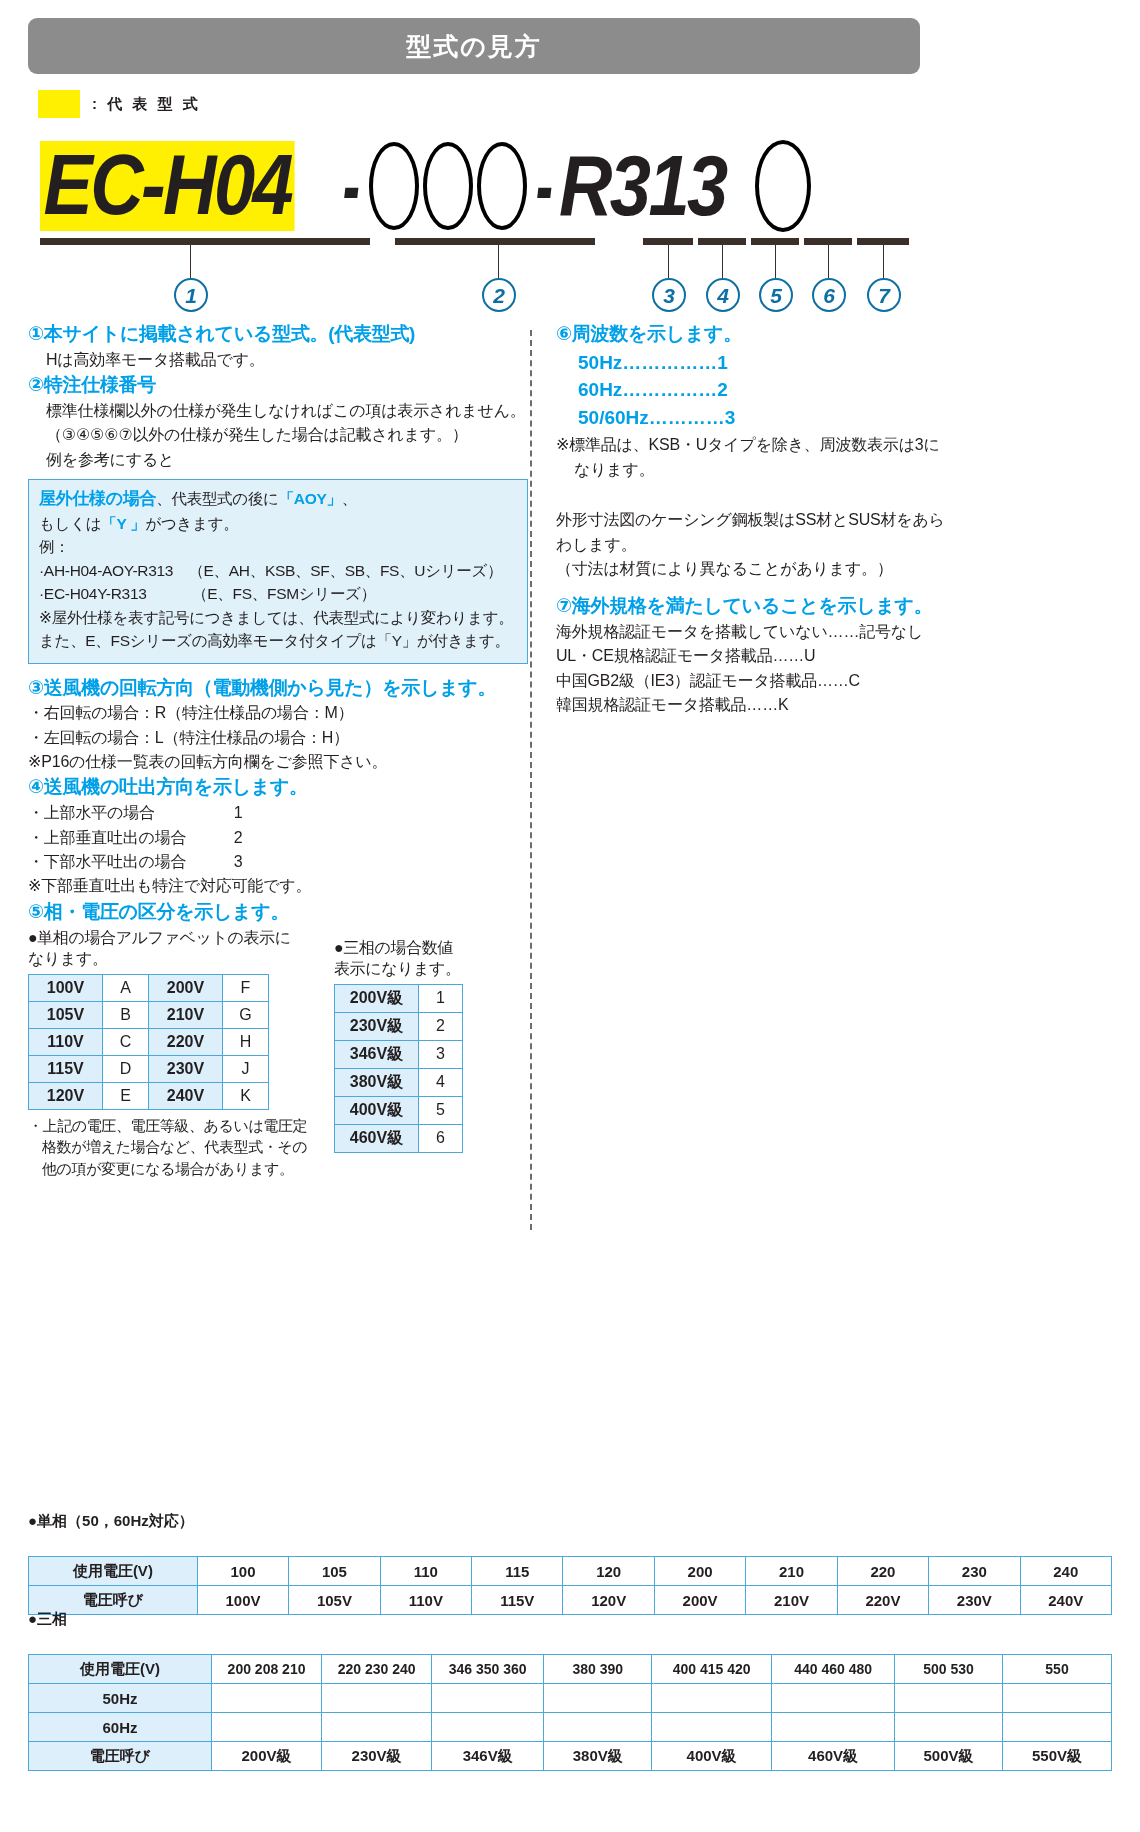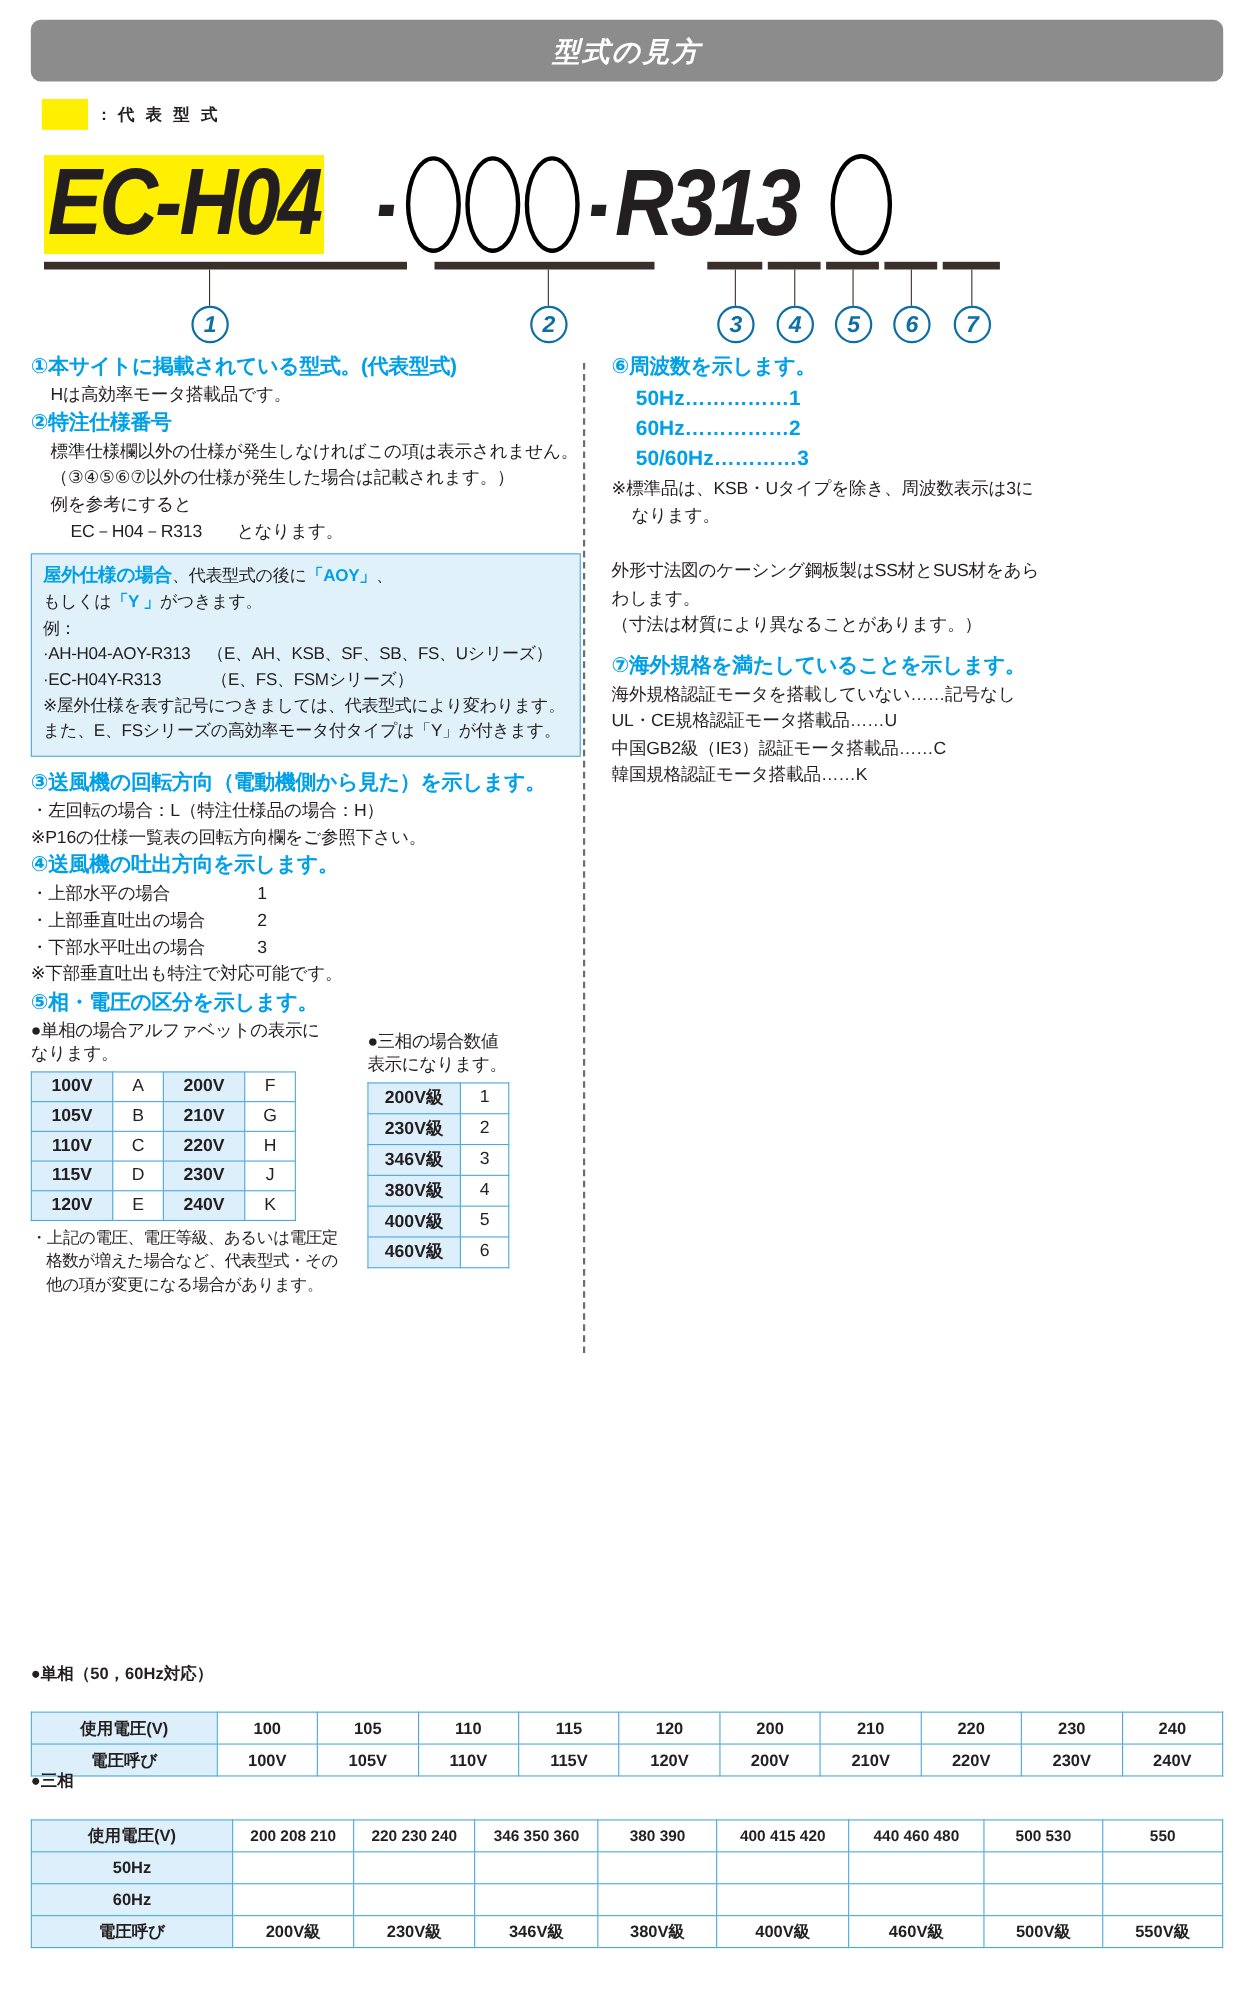--- a/index.html
+++ b/index.html
@@ -8,23 +8,23 @@
     width:1140px; height:1832px;
     background:#ffffff;
     font-family:"Liberation Sans","DejaVu Sans",sans-serif;
     color:#231f20;
     position:relative;
     overflow:hidden;
   }
 
   
   .header-bar{
-    position:absolute; left:28px; top:18px; width:1084px; height:56px;
+    position:absolute; left:28px; top:18px; width:892px; height:56px;
     background:#8c8c8c; border-radius:9px;
-    display:flex; align-items:center; justify-content:center;font-style:italic;
+    display:flex; align-items:center; justify-content:center;
   }
   .header-bar .title{
     color:#ffffff; font-size:25px; font-weight:bold; letter-spacing:2px;
   }
 
   
   .legend{ position:absolute; left:38px; top:90px; display:flex; align-items:center; }
   .legend .swatch{ width:42px; height:28px; background:#ffef00; }
   .legend .legend-text{ margin-left:12px; font-size:15px; font-weight:bold; letter-spacing:3px; }
 
@@ -171,37 +171,37 @@
 
 <div class="col-left">
 
   <h3 class="sec">①本サイトに掲載されている型式。(代表型式)</h3>
   <p class="body indent1">Hは高効率モータ搭載品です。</p>
 
   <h3 class="sec sec-gap">②特注仕様番号</h3>
   <p class="body indent1">標準仕様欄以外の仕様が発生しなければこの項は表示されません。</p>
   <p class="body indent1">（③④⑤⑥⑦以外の仕様が発生した場合は記載されます。）</p>
   <p class="body indent1">例を参考にすると</p>
-  <p class="body indent2">EC－H04－R313　　となります。</p>
 
   <div class="infobox">
     <p>
       <span class="bluebold">屋外仕様の場合</span><span>、代表型式の後に</span><span class="bluetxt">「AOY」</span><span>、</span>
     </p>
     <p>
       <span>もしくは</span><span class="bluetxt">「Y 」</span><span>がつきます。</span>
     </p>
     <p>例：</p>
     <p>·AH-H04-AOY-R313　（E、AH、KSB、SF、SB、FS、Uシリーズ）</p>
     <p>·EC-H04Y-R313　　　（E、FS、FSMシリーズ）</p>
     <p>※屋外仕様を表す記号につきましては、代表型式により変わります。</p>
     <p>また、E、FSシリーズの高効率モータ付タイプは「Y」が付きます。</p>
   </div>
 
   <h3 class="sec">③送風機の回転方向（電動機側から見た）を示します。</h3>
+  <p class="body">・右回転の場合：R（特注仕様品の場合：M）</p>
   <p class="body">・左回転の場合：L（特注仕様品の場合：H）</p>
   <p class="body">※P16の仕様一覧表の回転方向欄をご参照下さい。</p>
 
   <h3 class="sec sec-gap">④送風機の吐出方向を示します。</h3>
   <p class="body">・上部水平の場合　　　　　1</p>
   <p class="body">・上部垂直吐出の場合　　　2</p>
   <p class="body">・下部水平吐出の場合　　　3</p>
   <p class="body">※下部垂直吐出も特注で対応可能です。</p>
 
   <h3 class="sec sec-gap">⑤相・電圧の区分を示します。</h3>

